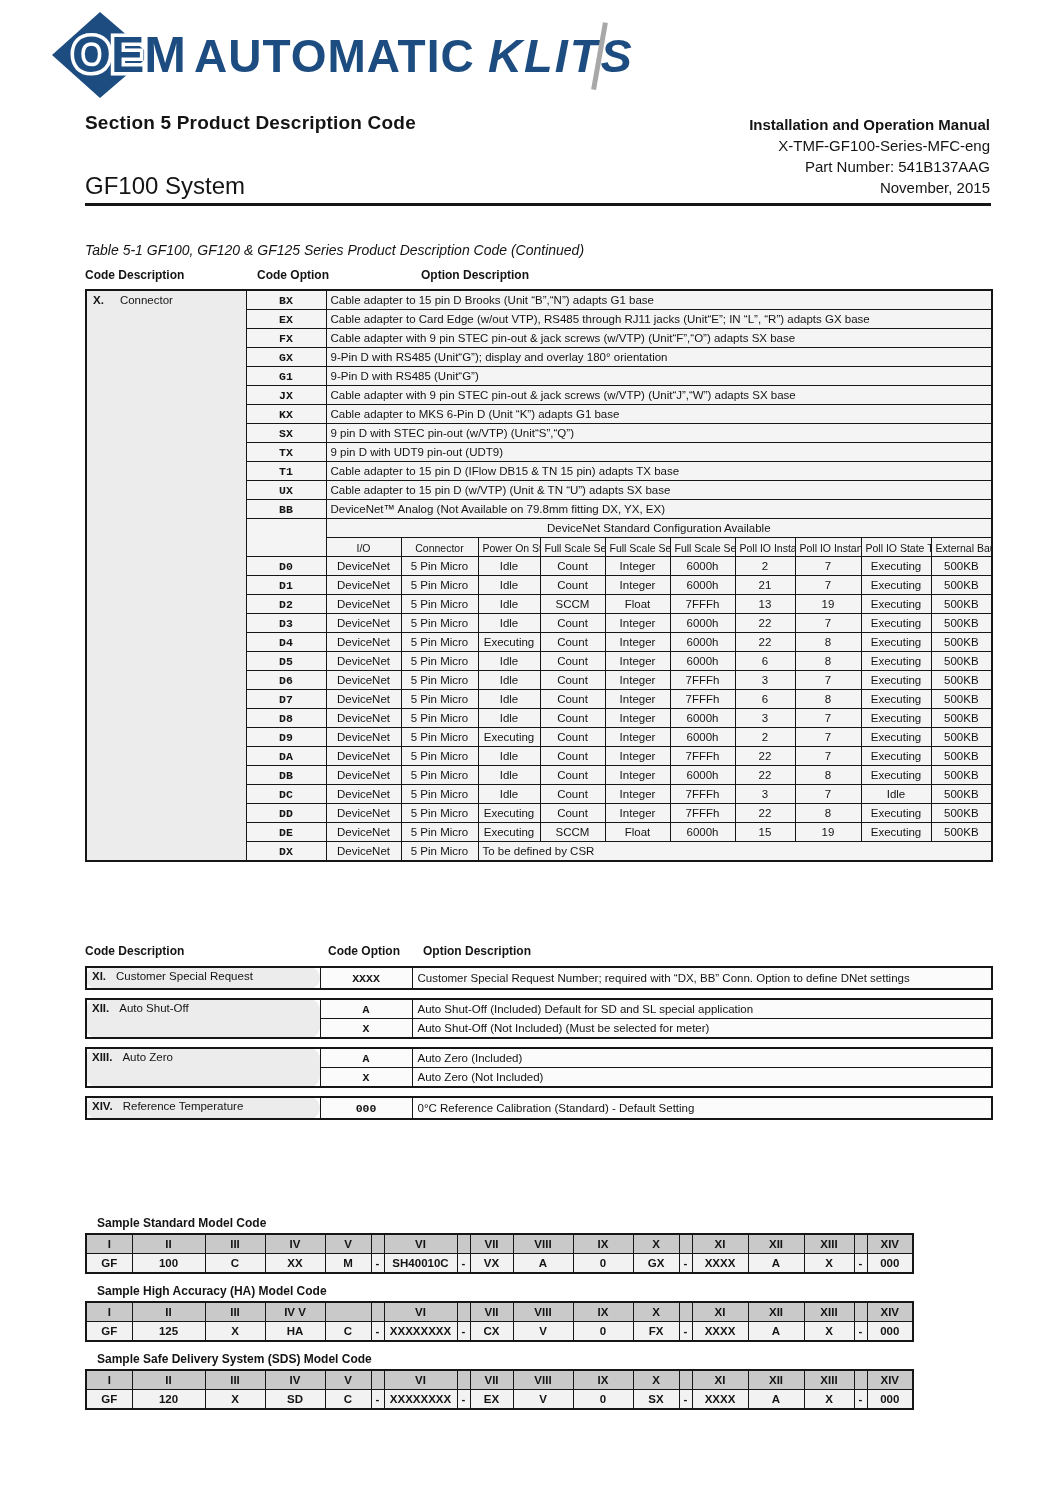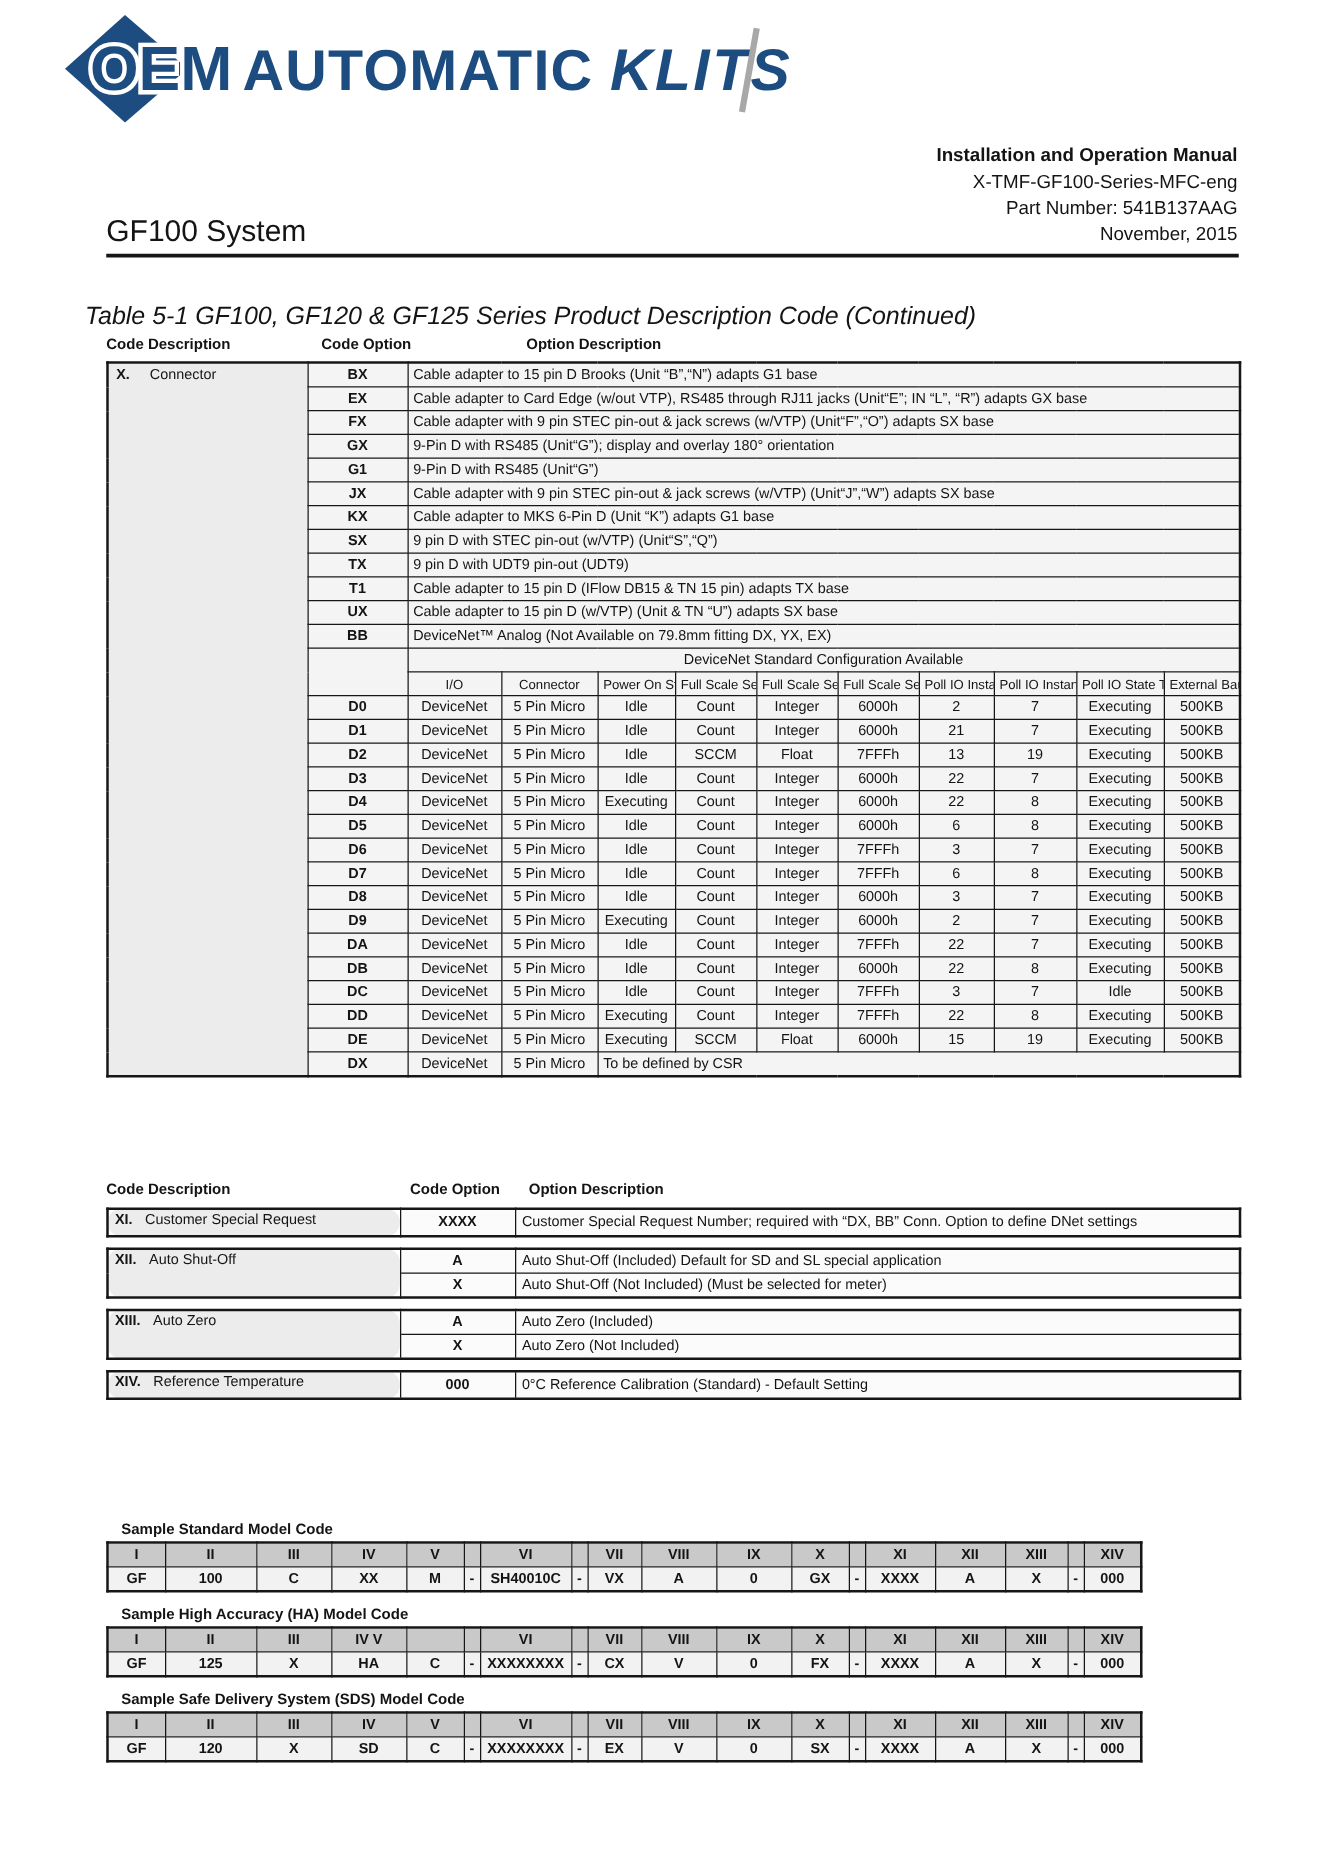--- a/index.html
+++ b/index.html
@@ -6,33 +6,33 @@
   .page{position:relative;width:1060px;height:1500px;background:#ffffff;
         font-family:"Liberation Sans",sans-serif;color:#141414;overflow:hidden;}
 
   
   .logo{position:absolute;left:52px;top:10px;}
   .section-title{position:absolute;left:85px;top:112px;font-size:19px;font-weight:bold;letter-spacing:.2px;}
   .series-title{position:absolute;left:85px;top:172px;font-size:24px;}
   .right-block{position:absolute;right:70px;top:114px;text-align:right;font-size:15px;line-height:21px;}
   .right-block .b{font-weight:bold;}
   .rule{position:absolute;left:85px;top:203px;width:906px;height:3px;background:#161616;}
-  .caption{position:absolute;left:68px;top:242px;font-size:20px;font-style:italic;}
+  .caption{position:absolute;left:85px;top:242px;font-size:14px;font-style:italic;}
 
   
   .tbl-labels{position:absolute;left:85px;top:268px;width:906px;height:20px;font-weight:bold;font-size:12px;}
   .tbl-labels span{position:absolute;top:0;}
   .main-table{position:absolute;left:85px;top:289px;width:906px;border-collapse:collapse;
               table-layout:fixed;border:2px solid #161616;font-size:11.5px;}
   .main-table td{border:1px solid #161616;background:#f4f4f4;height:18px;padding:0 4px;
                  overflow:hidden;white-space:nowrap;}
   .main-table .leftcol{background:#ececec;vertical-align:top;padding:3px 6px;}
   .main-table .leftcol .rc{font-weight:bold;}
   .main-table .leftcol .rl{margin-left:16px;}
-  .code{text-align:center;font-weight:bold;}
+  .code{text-align:center;font-weight:bold;font-family:Liberation Mono, monospace;}
   .desc{text-align:left;}
   .dn-title{text-align:center;}
   .dn-head{text-align:center;vertical-align:bottom;font-size:10.5px;line-height:1.3;
            padding:2px;height:58px;white-space:normal;}
   .dn-cell{text-align:center;}
   .thickl{border-left-width:2px;}
   .thickt{border-top-width:2px;}
 
   
   .sections{position:absolute;left:85px;top:944px;width:906px;}
@@ -64,20 +64,21 @@
   <div class="logo">
     <svg width="580" height="90" viewBox="0 0 580 90">
       <polygon points="48,2 98,45 48,88 0,45" fill="#1d4d80"></polygon>
       <text x="20" y="62" font-family="Liberation Sans, sans-serif" font-size="50" font-weight="bold" fill="#1d4d80" stroke="#ffffff" stroke-width="7" paint-order="stroke" id="logo-oem">OEM</text>
       <text x="142" y="62" font-family="Liberation Sans, sans-serif" font-size="46" font-weight="bold" fill="#1d4d80" letter-spacing="1" id="logo-automatic">AUTOMATIC</text>
       <text x="436" y="62" font-family="Liberation Sans, sans-serif" font-size="47" font-weight="bold" font-style="italic" fill="#1d4d80" letter-spacing="2" id="logo-brand">KLITSO</text>
       <rect x="545" y="12" width="5" height="68" fill="#a8a8a8" transform="rotate(10 547 46)"></rect>
     </svg>
   </div>
 
+  <div class="section-title">Section 5 Product Description Code</div>
   <div class="series-title">GF100 System</div>
   <div class="right-block">
     <div class="b">Installation and Operation Manual</div>
     <div>X-TMF-GF100-Series-MFC-eng</div>
     <div>Part Number: 541B137AAG</div>
     <div>November, 2015</div>
   </div>
   <div class="rule"></div>
 
   <div class="caption">Table 5-1 GF100, GF120 &amp; GF125 Series Product Description Code (Continued)</div>

